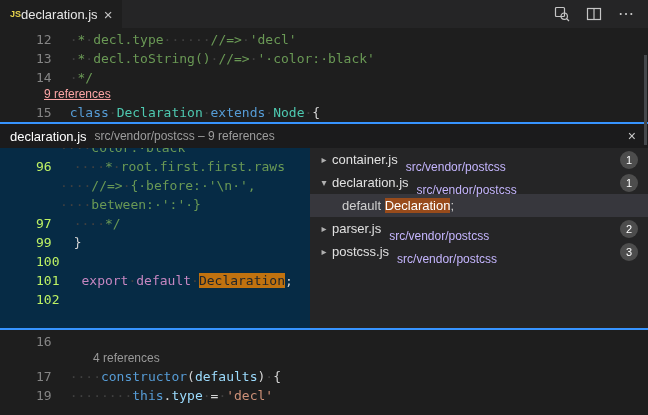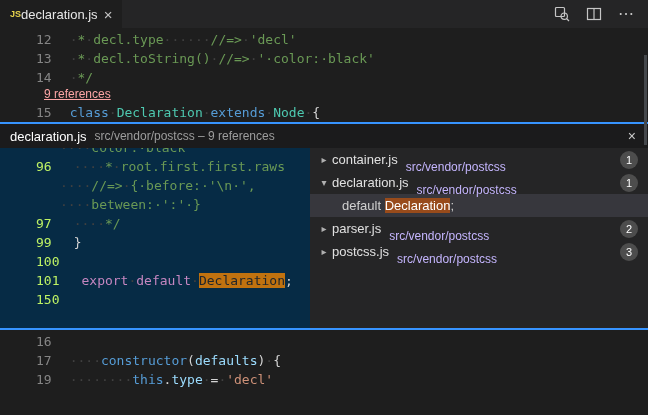--- a/index.html
+++ b/index.html
@@ -164,21 +164,21 @@
         </div>
         <div class="crow">
           <span class="gut">100</span>
           <span class="code"></span>
         </div>
         <div class="crow">
           <span class="gut">101</span>
           <span class="code"><span class="tk-mag">export</span><span class="tk-ws">·</span><span class="tk-mag">default</span><span class="tk-ws">·</span><span class="tk-match">Declaration</span><span class="tk-plain">;</span></span>
         </div>
         <div class="crow">
-          <span class="gut">150</span>
+          <span class="gut">102</span>
           <span class="code"></span>
         </div>
       </div>
 
       <div class="peek-results">
         <div class="rrow">
           <span class="twisty">▸</span>
           <span class="fname">container.js</span>
           <span class="fpath">src/vendor/postcss</span>
           <span class="badge">1</span>
@@ -207,20 +207,24 @@
       </div>
 
     </div>
   </div>
 
   <div class="editor-bottom">
     <div class="crow">
       <span class="gut">16</span>
       <span class="code"></span>
     </div>
+    <div class="lens-row">
+      <span class="gut"></span>
+      <span class="lens-link lens-bottom">4 references</span>
+    </div>
     <div class="crow">
       <span class="gut">17</span>
       <span class="code"><span class="tk-ws">····</span><span class="tk-kw">constructor</span><span class="tk-plain">(</span><span class="tk-param">defaults</span><span class="tk-plain">)</span><span class="tk-ws">·</span><span class="tk-plain">{</span></span>
     </div>
     <div class="crow">
       <span class="gut">19</span>
       <span class="code"><span class="tk-ws">········</span><span class="tk-kw">this</span><span class="tk-plain">.</span><span class="tk-param">type</span><span class="tk-ws">·</span><span class="tk-plain">=</span><span class="tk-ws">·</span><span class="tk-str">'decl'</span></span>
     </div>
   </div>
 

